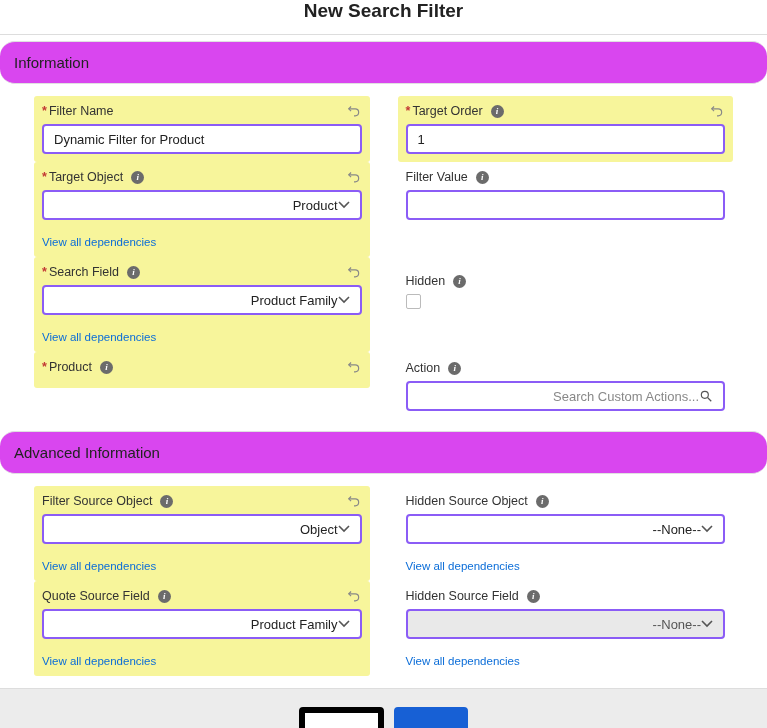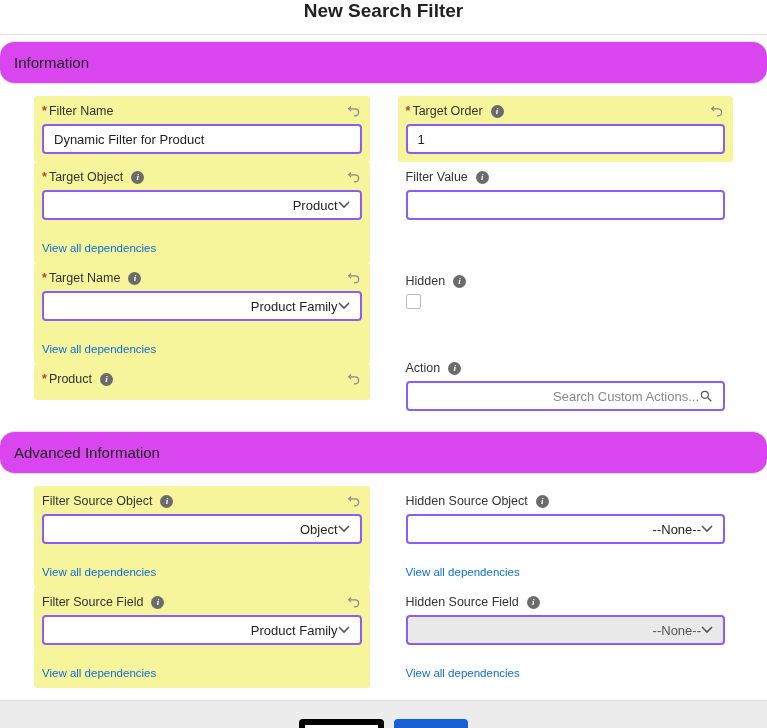--- a/index.html
+++ b/index.html
@@ -99,21 +99,21 @@
   }
   .chevron { color: #555; }
   .chevron svg { width: 12px; height: 8px; display:block; }
   .lookup-box .mag { color: #555; }
   .lookup-box .mag svg { width:14px; height:14px; display:block; }
   .lookup-box .placeholder { color:#888; }
   .link {
     display: inline-block;
     color: #0b6dd8;
     font-size: 11.5px;
-    margin-top: 22px;
+    margin-top: 16px;
     cursor: pointer;
   }
   .checkbox {
     width: 15px;
     height: 15px;
     border: 1px solid #bbb;
     border-radius: 2px;
     background: #fff;
     cursor: pointer;
   }
@@ -194,21 +194,21 @@
 
     <div class="field-wrap highlight">
       <span class="revert-icon">
         <svg viewBox="0 0 24 24" fill="none" stroke="currentColor" stroke-width="2">
             <path d="M3 10h11a6 6 0 1 1 0 12h-2"></path>
             <path d="M7 6l-4 4 4 4"></path>
           </svg>
       </span>
       <div class="label-row">
         <span class="req">*</span>
-        <span>Target Name</span>
+        <span>Search Field</span>
         <span class="info-icon">i</span>
       </div>
       <div class="select-box">
         <span>Product Family</span>
         <span class="chevron">
             <svg viewBox="0 0 12 8">
               <path d="M1 1l5 5 5-5" fill="none" stroke="currentColor" stroke-width="1.6"></path>
             </svg>
           </span>
       </div>
@@ -316,21 +316,21 @@
     </div>
 
     <div class="field-wrap highlight">
       <span class="revert-icon">
         <svg viewBox="0 0 24 24" fill="none" stroke="currentColor" stroke-width="2">
             <path d="M3 10h11a6 6 0 1 1 0 12h-2"></path>
             <path d="M7 6l-4 4 4 4"></path>
           </svg>
       </span>
       <div class="label-row">
-        <span>Filter Source Field</span>
+        <span>Quote Source Field</span>
         <span class="info-icon">i</span>
       </div>
       <div class="select-box">
         <span>Product Family</span>
         <span class="chevron">
             <svg viewBox="0 0 12 8">
               <path d="M1 1l5 5 5-5" fill="none" stroke="currentColor" stroke-width="1.6"></path>
             </svg>
           </span>
       </div>

